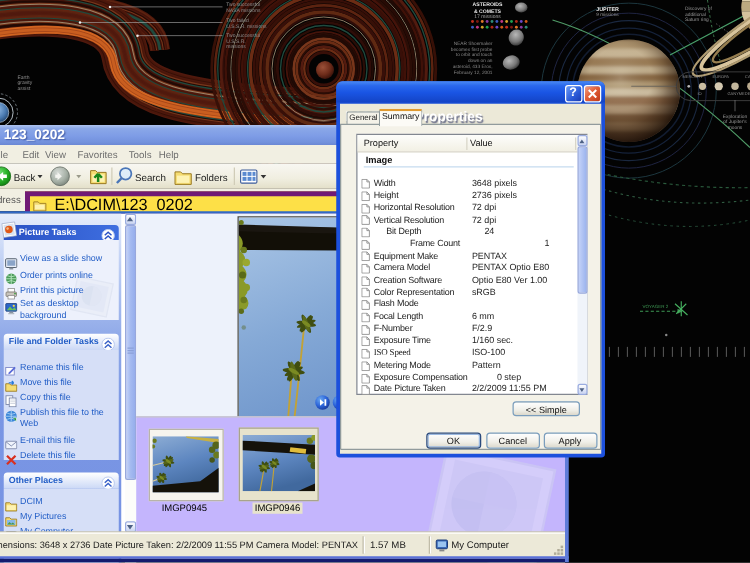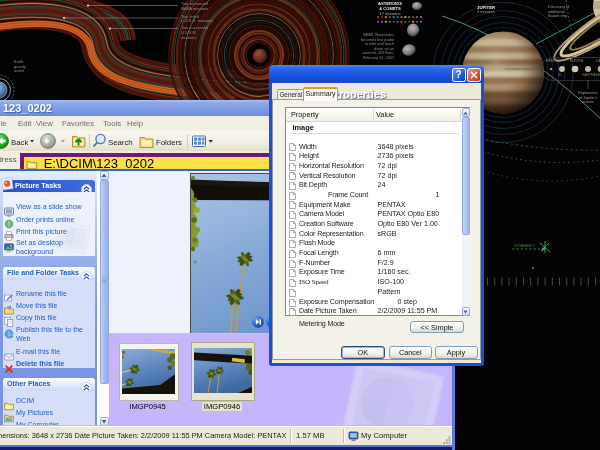--- a/index.html
+++ b/index.html
@@ -451,21 +451,21 @@
         </svg></div>
       <div class="abs" style="left:16px;top:225.5px;width:86px;color:#215dc6;font-size:7.1px;line-height:9.4px;">Publish this file to the<br>Web</div>
       <div class="abs" style="left:4px;top:247.5px;width:9px;height:9px;"><svg width="10" height="10" viewBox="0 0 10 10">
           <rect x="0.6" y="2" width="8.8" height="6" rx="0.6" fill="#f0f4fc" stroke="#7a86a8" stroke-width="0.7"></rect>
           <path d="M 0.8 2.4 l 4.2 3.4 l 4.2 -3.4" fill="none" stroke="#7a86a8" stroke-width="0.7"></path>
         </svg></div>
       <div class="abs" style="left:16px;top:248.0px;width:86px;color:#215dc6;font-size:7.1px;line-height:9.4px;">E-mail this file</div>
       <div class="abs" style="left:4px;top:259.5px;width:9px;height:9px;"><svg width="10" height="10" viewBox="0 0 10 10">
           <path d="M 1.6 1.6 L 8.4 8.4 M 8.4 1.6 L 1.6 8.4" stroke="#d83020" stroke-width="1.8"></path>
         </svg></div>
-      <div class="abs" style="left:16px;top:260.0px;width:86px;color:#215dc6;font-size:7.1px;line-height:9.4px;font-weight:bold;">Delete this file</div>
+      <div class="abs" style="left:16px;top:260.0px;width:86px;color:#215dc6;font-size:7.1px;line-height:9.4px;">Delete this file</div>
 
  <div class="abs" style="left:2.5px;top:278px;width:92.5px;height:13px;border-radius:3px 3px 0 0;background:linear-gradient(180deg,#ffffff,#cbd8f6);"></div>
  <div class="abs" style="left:7px;top:278px;width:80px;height:13px;color:#215dc6;font-weight:bold;font-size:7.1px;line-height:13px;">Other Places</div>
  <div class="abs" style="left:81px;top:279px;"><svg width="11" height="11" viewBox="0 0 11 11">
           <circle cx="5.5" cy="5.5" r="5" fill="#fff" stroke="#b8c8ee" stroke-width="0.8"></circle>
           <path d="M 2.8 5.2 L 5.5 2.8 L 8.2 5.2 M 2.8 8.2 L 5.5 5.8 L 8.2 8.2" fill="none" stroke="#3a62c8" stroke-width="1.2"></path>
         </svg></div>
  <div class="abs" style="left:2.5px;top:291px;width:92.5px;height:64.5px;background:#d6dff7;"></div>
  <div class="abs" style="left:4px;top:296.5px;width:9px;height:9px;"><svg width="10" height="10" viewBox="0 0 10 10">
           <path d="M 0.6 2.2 l 3.2 0 l 1.1 1.1 h 4.5 v 5.5 h -8.8 z" fill="#f5dc72" stroke="#9a7a20" stroke-width="0.7"></path>
@@ -740,21 +740,21 @@
             <path d="M 4.5 0.5 v 2 h 2" fill="none" stroke="#8a8a8a" stroke-width="0.7"></path>
           </svg>
           <div style="width:78.5px;flex:0 0 auto;white-space:nowrap;letter-spacing:-0.15px;">Vertical Resolution</div>
           <div style="white-space:nowrap;">72 dpi</div>
         </div>
         <div style="display:flex;height:9.69px;align-items:flex-start;">
           <svg width="7" height="8" viewBox="0 0 7 8" style="flex:0 0 auto;margin:0.8px 3px 0 3.5px;">
             <path d="M 0.5 0.5 h 4 l 2 2 v 5 h -6 z" fill="#fff" stroke="#8a8a8a" stroke-width="0.7"></path>
             <path d="M 4.5 0.5 v 2 h 2" fill="none" stroke="#8a8a8a" stroke-width="0.7"></path>
           </svg>
-          <div style="width:78.5px;flex:0 0 auto;white-space:nowrap;letter-spacing:-0.15px;">Bit Depth</div>
+          <div style="width:78.5px;flex:0 0 auto;white-space:nowrap;letter-spacing:-0.15px;margin-left:10px;">Bit Depth</div>
           <div style="white-space:nowrap;">24</div>
         </div>
         <div style="display:flex;height:9.69px;align-items:flex-start;gap:29px;">
           <svg width="7" height="8" viewBox="0 0 7 8" style="flex:0 0 auto;margin:0.8px 3px 0 3.5px;">
             <path d="M 0.5 0.5 h 4 l 2 2 v 5 h -6 z" fill="#fff" stroke="#8a8a8a" stroke-width="0.7"></path>
             <path d="M 4.5 0.5 v 2 h 2" fill="none" stroke="#8a8a8a" stroke-width="0.7"></path>
           </svg>
           <div style="width:78.5px;flex:0 0 auto;white-space:nowrap;letter-spacing:-0.15px;">Frame Count</div>
           <div style="white-space:nowrap;">1</div>
         </div>
@@ -828,21 +828,21 @@
             <path d="M 4.5 0.5 v 2 h 2" fill="none" stroke="#8a8a8a" stroke-width="0.7"></path>
           </svg>
           <div style="width:78.5px;flex:0 0 auto;white-space:nowrap;letter-spacing:-0.15px;font-family:Liberation Serif, serif;">ISO Speed</div>
           <div style="white-space:nowrap;">ISO-100</div>
         </div>
         <div style="display:flex;height:9.69px;align-items:flex-start;">
           <svg width="7" height="8" viewBox="0 0 7 8" style="flex:0 0 auto;margin:0.8px 3px 0 3.5px;">
             <path d="M 0.5 0.5 h 4 l 2 2 v 5 h -6 z" fill="#fff" stroke="#8a8a8a" stroke-width="0.7"></path>
             <path d="M 4.5 0.5 v 2 h 2" fill="none" stroke="#8a8a8a" stroke-width="0.7"></path>
           </svg>
-          <div style="width:78.5px;flex:0 0 auto;white-space:nowrap;letter-spacing:-0.15px;margin-top:32px;">Metering Mode</div>
+          <div style="width:78.5px;flex:0 0 auto;white-space:nowrap;letter-spacing:-0.15px;">Metering Mode</div>
           <div style="white-space:nowrap;">Pattern</div>
         </div>
         <div style="display:flex;height:9.69px;align-items:center;">
           <svg width="7" height="8" viewBox="0 0 7 8" style="flex:0 0 auto;margin:0.8px 3px 0 3.5px;">
             <path d="M 0.5 0.5 h 4 l 2 2 v 5 h -6 z" fill="#fff" stroke="#8a8a8a" stroke-width="0.7"></path>
             <path d="M 4.5 0.5 v 2 h 2" fill="none" stroke="#8a8a8a" stroke-width="0.7"></path>
           </svg>
           <div style="width:78.5px;flex:0 0 auto;white-space:nowrap;letter-spacing:-0.15px;">Exposure Compensation</div>
           <div style="white-space:nowrap;padding-left:20px;">0 step</div>
         </div>

